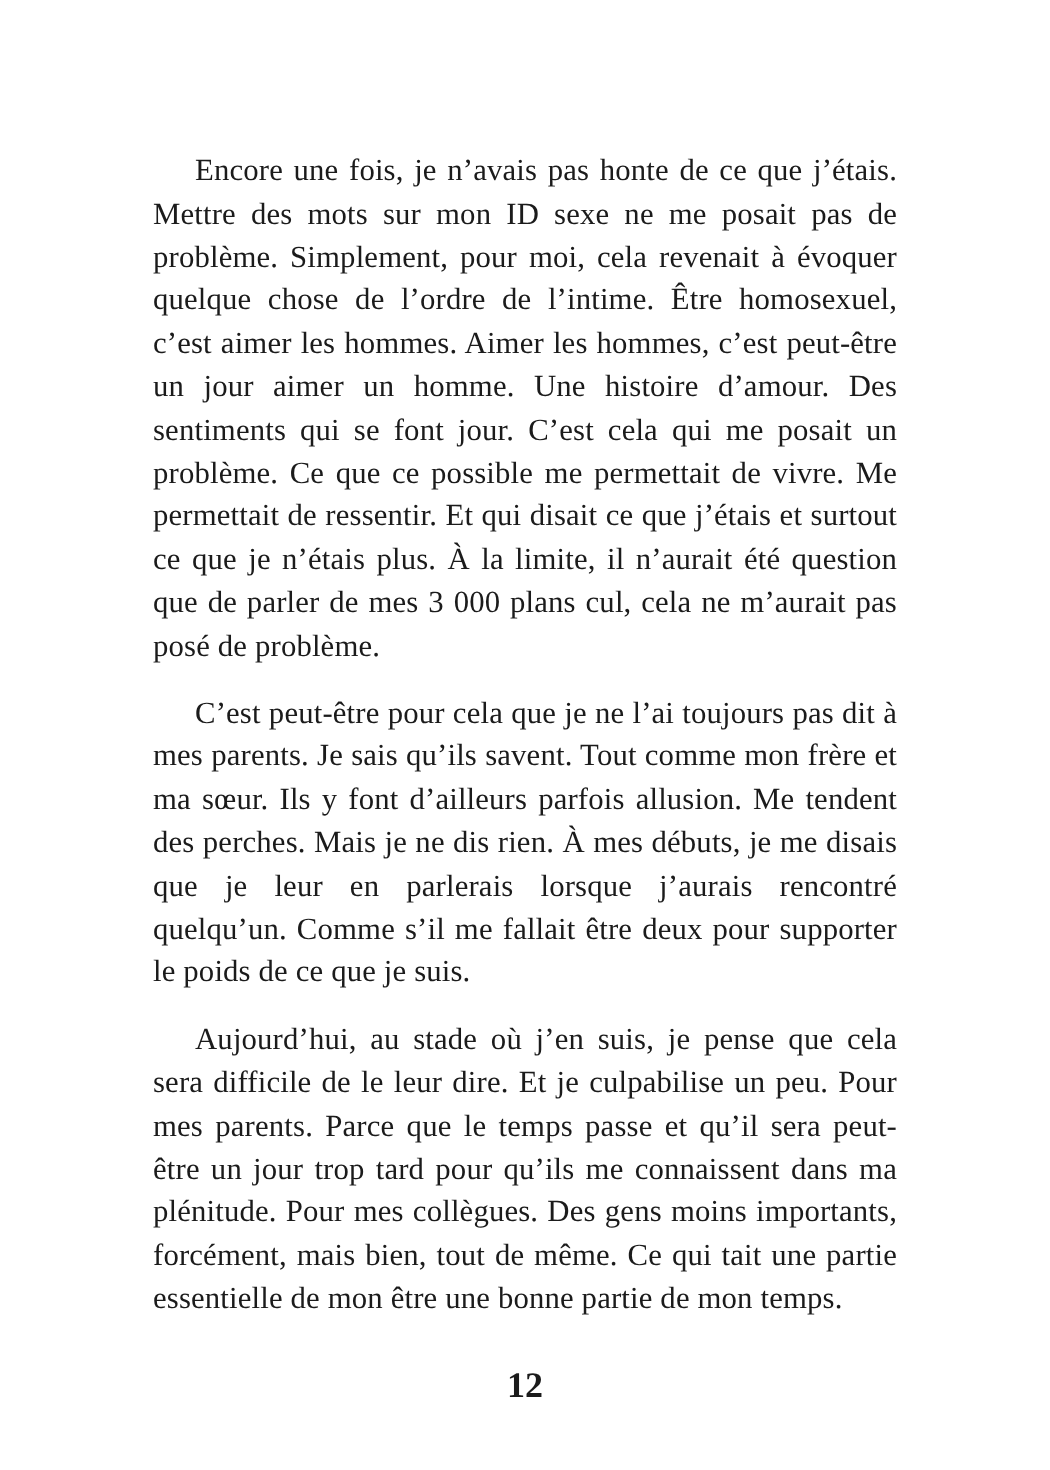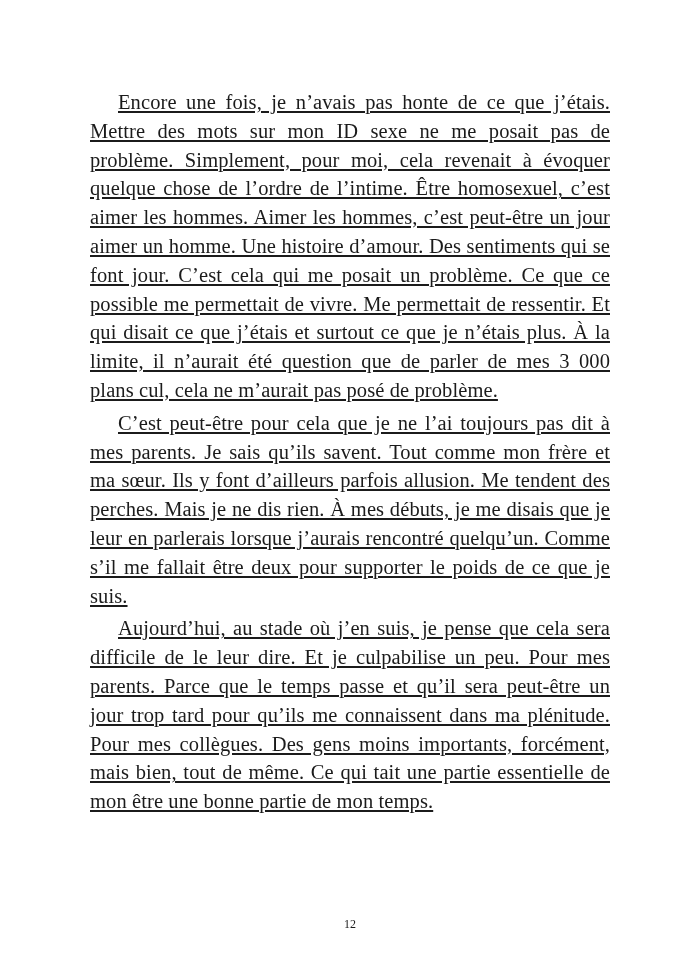--- a/index.html
+++ b/index.html
@@ -20,33 +20,33 @@
     position: absolute;
     left: 86px;
     top: 84px;
     width: 528px;
     font-size: 20.5px;
     line-height: 28.8px;
     text-align: justify;
     letter-spacing: 0.1px;
   }
   .text-block p {
-    margin: 4px;
+    margin: 16px;
     padding: 0;
     text-indent: 28px;
-    text-decoration: underline;
   }
   .page-number {
     position: absolute;
     top: 912px;
     left: 0;
     width: 100%;
     text-align: center;
-    font-size: 12px;
+    font-size: 24px;
     line-height: 24px;
+    font-weight: bold;
   }
 </style>
 </head>
 <body>
 
 <div class="page">
   <div class="text-block">
     <p>Encore une fois, je n’avais pas honte de ce que j’étais. Mettre des mots sur mon ID sexe ne me posait pas de problème. Simplement, pour moi, cela revenait à évoquer quelque chose de l’ordre de l’intime. Être homosexuel, c’est aimer les hommes. Aimer les hommes, c’est peut-être un jour aimer un homme. Une histoire d’amour. Des sentiments qui se font jour. C’est cela qui me posait un problème. Ce que ce possible me permettait de vivre. Me permettait de ressentir. Et qui disait ce que j’étais et surtout ce que je n’étais plus. À la limite, il n’aurait été question que de parler de mes 3&nbsp;000 plans cul, cela ne m’aurait pas posé de problème.</p>
     <p>C’est peut-être pour cela que je ne l’ai toujours pas dit à mes parents. Je sais qu’ils savent. Tout comme mon frère et ma sœur. Ils y font d’ailleurs parfois allusion. Me tendent des perches. Mais je ne dis rien. À mes débuts, je me disais que je leur en parlerais lorsque j’aurais rencontré quelqu’un. Comme s’il me fallait être deux pour supporter le poids de ce que je suis.</p>
     <p>Aujourd’hui, au stade où j’en suis, je pense que cela sera difficile de le leur dire. Et je culpabilise un peu. Pour mes parents. Parce que le temps passe et qu’il sera peut-être un jour trop tard pour qu’ils me connaissent dans ma plénitude. Pour mes collègues. Des gens moins importants, forcément, mais bien, tout de même. Ce qui tait une partie essentielle de mon être une bonne partie de mon temps.</p>

